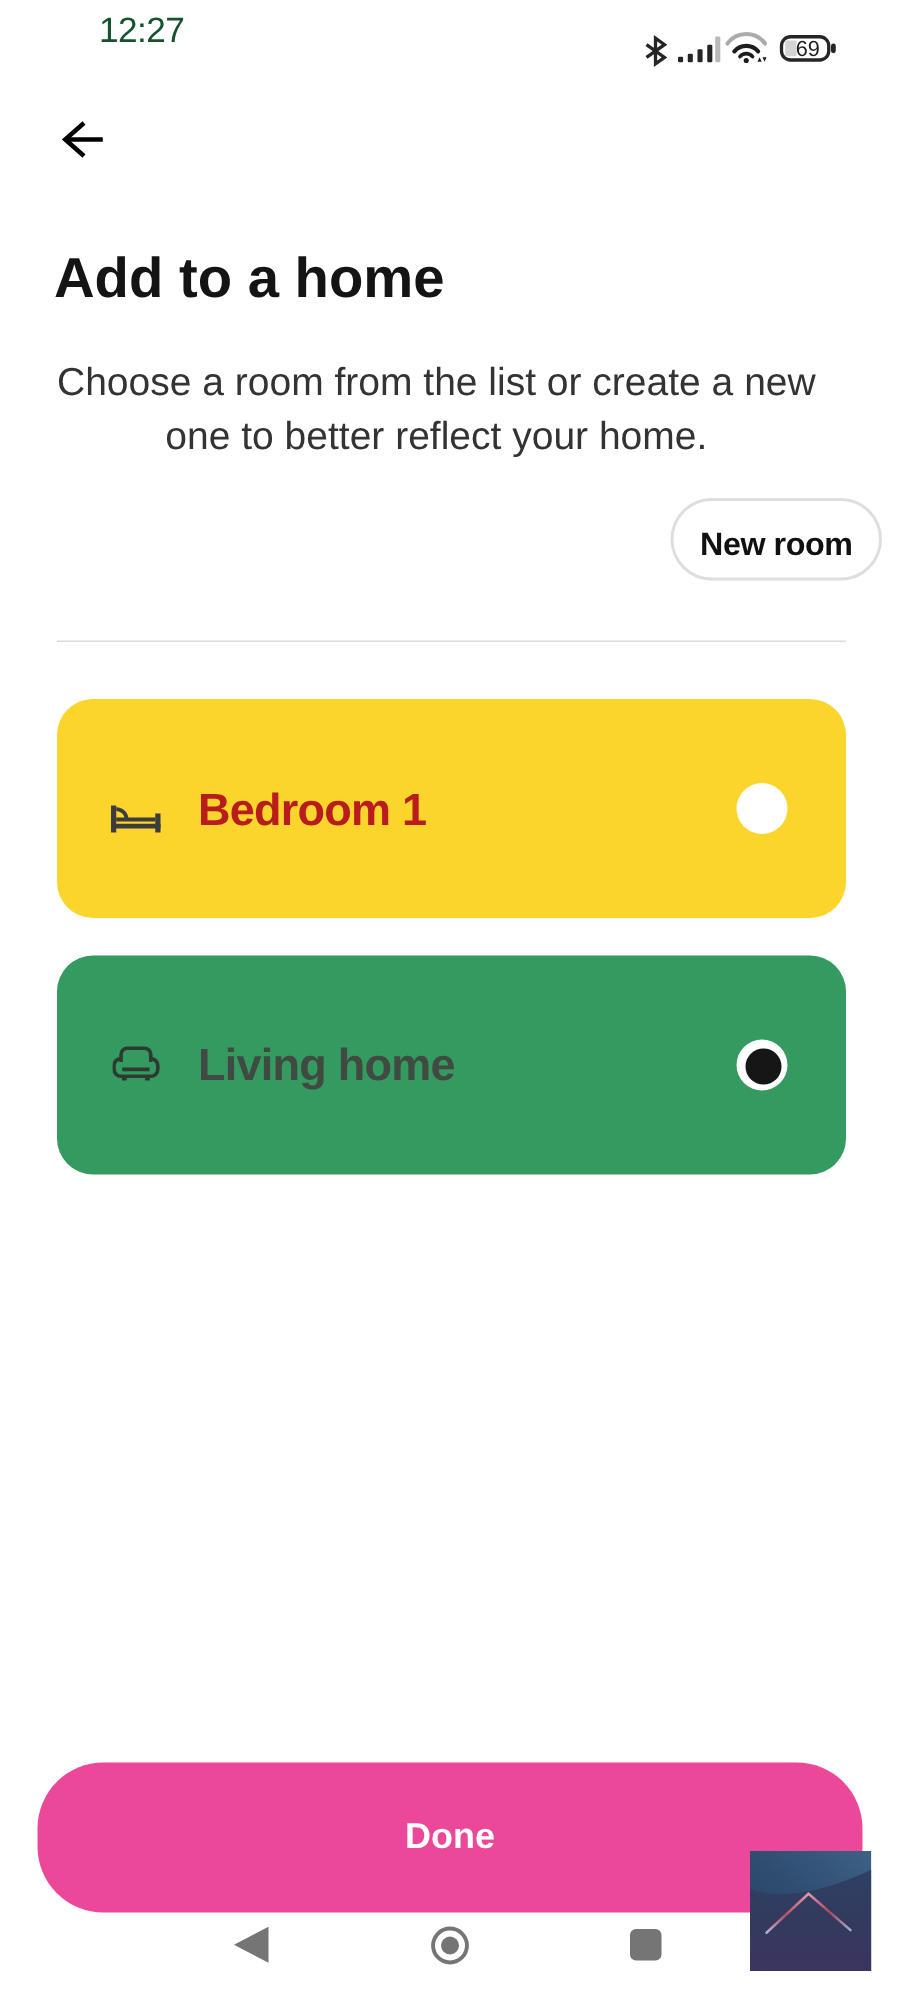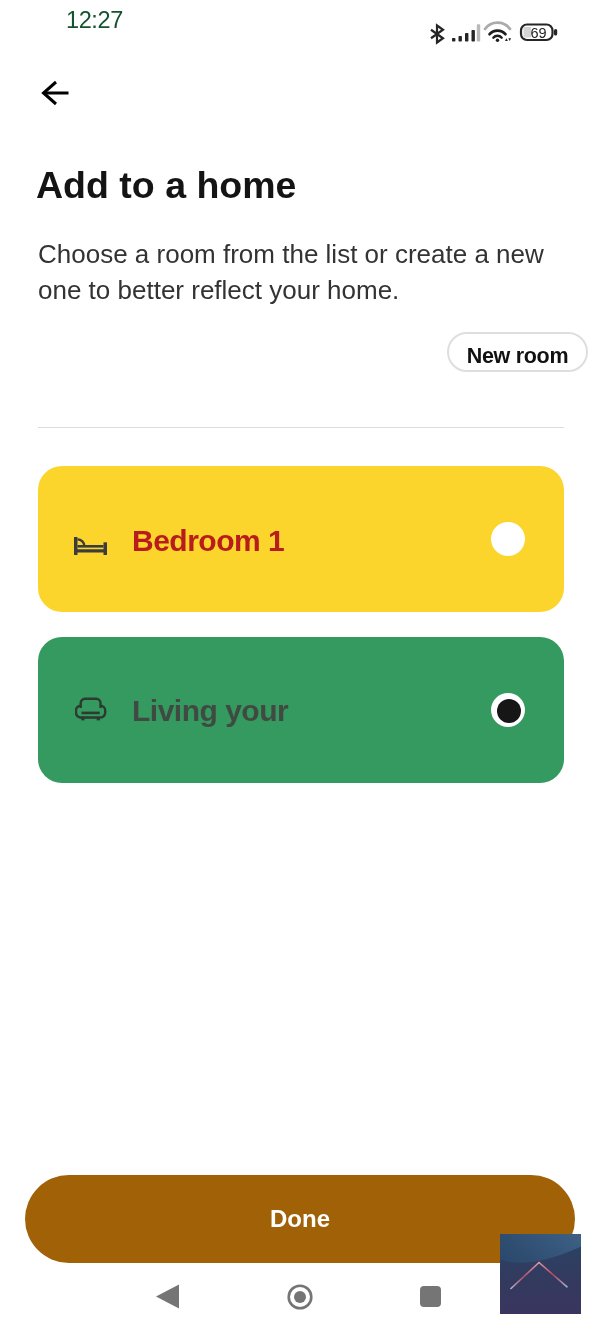--- a/index.html
+++ b/index.html
@@ -42,23 +42,23 @@
 
 <svg class="abs" style="left:40px;top:79px;" width="32" height="28" viewBox="0 0 32 28">
   <g stroke="#000" stroke-width="3" fill="none">
     <path d="M3.5 14 L28.5 14"></path>
     <path d="M16 3 L3.5 14 L16 25"></path>
   </g>
 </svg>
 
 <div class="abs" style="left:36px;top:164px;font-size:37.5px;font-weight:bold;color:#141414;">Add to a home</div>
 
-<div class="abs" style="left:38px;top:236px;font-size:26px;line-height:36px;color:#333;">Choose a room from the list or create a new<br>one to better reflect your home.</div>
+<div class="abs" style="left:38px;top:236px;font-size:26px;line-height:36px;color:#333;text-align:center;">Choose a room from the list or create a new<br>one to better reflect your home.</div>
 
-<div class="abs" style="left:447px;top:332px;width:141px;height:40px;border:2px solid #dedede;border-radius:29px;box-sizing:border-box;background:#fff;display:flex;align-items:center;justify-content:center;font-size:21.5px;font-weight:bold;color:#111;letter-spacing:-0.3px;padding-top:8px;">New room</div>
+<div class="abs" style="left:447px;top:332px;width:141px;height:55px;border:2px solid #dedede;border-radius:29px;box-sizing:border-box;background:#fff;display:flex;align-items:center;justify-content:center;font-size:21.5px;font-weight:bold;color:#111;letter-spacing:-0.3px;padding-top:8px;">New room</div>
 
 <div class="abs" style="left:38px;top:426.5px;width:526px;height:1.5px;background:#dcdcdc;"></div>
 
 <div class="abs" style="left:38px;top:466px;width:526px;height:146px;border-radius:24px;background:#fbd52c;"></div>
 <svg class="abs" style="left:72px;top:536px;" width="36" height="20" viewBox="0 0 36 20">
   <g stroke="#3c3c3c" fill="none">
     <path d="M3.75 1 L3.75 19" stroke-width="3.5"></path>
     <path d="M5.5 3.4 a6.9 6.9 0 0 1 6.9 6.9" stroke-width="2.4"></path>
     <path d="M5.5 10.3 L31.5 10.3" stroke-width="2.6"></path>
     <path d="M2 14.8 L35 14.8" stroke-width="3.2"></path>
@@ -71,25 +71,25 @@
 <div class="abs" style="left:38px;top:637px;width:526px;height:146px;border-radius:24px;background:#349a60;"></div>
 <svg class="abs" style="left:75px;top:696px;" width="33" height="26" viewBox="0 0 33 26">
   <g stroke="#2c3a30" fill="none" stroke-width="2.4">
     <path d="M5.7 12 v-5 a4.2 4.2 0 0 1 4.2 -4.2 h11.4 a4.2 4.2 0 0 1 4.2 4.2 v5"></path>
     <path d="M5.7 9.7 a4.7 4.7 0 0 0 -4.7 4.7 v2.4 a4.7 4.7 0 0 0 4.7 4.7 h19.8 a4.7 4.7 0 0 0 4.7 -4.7 v-2.4 a4.7 4.7 0 0 0 -4.7 -4.7"></path>
     <path d="M6.5 16.9 L24.7 16.9" stroke-width="2.6"></path>
     <path d="M7.9 21.6 L7.9 24.4" stroke-width="3.2"></path>
     <path d="M23.3 21.6 L23.3 24.4" stroke-width="3.2"></path>
   </g>
 </svg>
-<div class="abs" style="left:132px;top:694px;font-size:30px;font-weight:bold;color:#404a42;letter-spacing:-0.5px;">Living your</div>
+<div class="abs" style="left:132px;top:694px;font-size:30px;font-weight:bold;color:#404a42;letter-spacing:-0.5px;">Living home</div>
 <div class="abs" style="left:491px;top:693px;width:34px;height:34px;border-radius:50%;background:#fff;"></div>
 <div class="abs" style="left:496.5px;top:698.5px;width:24px;height:24px;border-radius:50%;background:#161616;"></div>
 
-<div class="abs" style="left:25px;top:1175px;width:550px;height:88px;border-radius:44px;background:#a16207;display:flex;align-items:center;justify-content:center;font-size:24px;font-weight:bold;color:#fff;">Done</div>
+<div class="abs" style="left:25px;top:1175px;width:550px;height:100px;border-radius:44px;background:#ec4899;display:flex;align-items:center;justify-content:center;font-size:24px;font-weight:bold;color:#fff;">Done</div>
 
 <svg class="abs" style="left:154.5px;top:1283.5px;" width="25" height="25" viewBox="0 0 25 25">
   <path d="M24 0.5 L24 24.5 L1 12.5 Z" fill="#757575"></path>
 </svg>
 <svg class="abs" style="left:286px;top:1283px;" width="28" height="28" viewBox="0 0 28 28">
   <circle cx="14" cy="14" r="11.3" fill="none" stroke="#757575" stroke-width="2.6"></circle>
   <circle cx="14" cy="14" r="6" fill="#757575"></circle>
 </svg>
 <div class="abs" style="left:420px;top:1286px;width:21px;height:21px;border-radius:4px;background:#757575;"></div>
 

